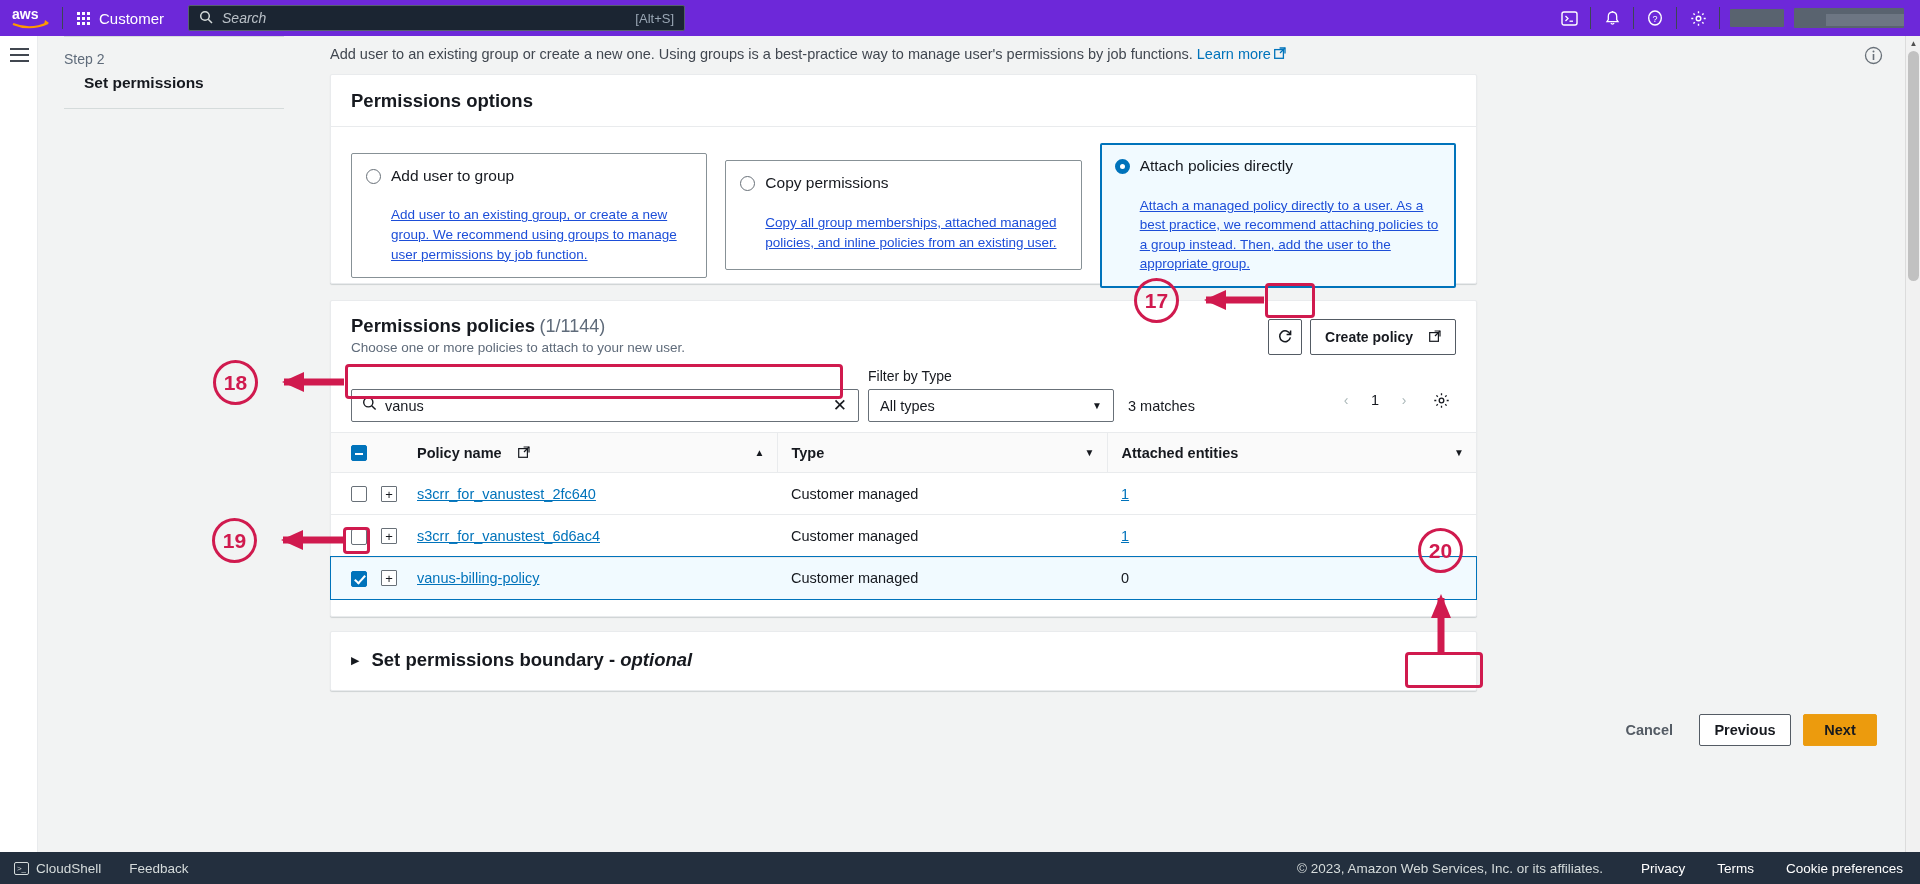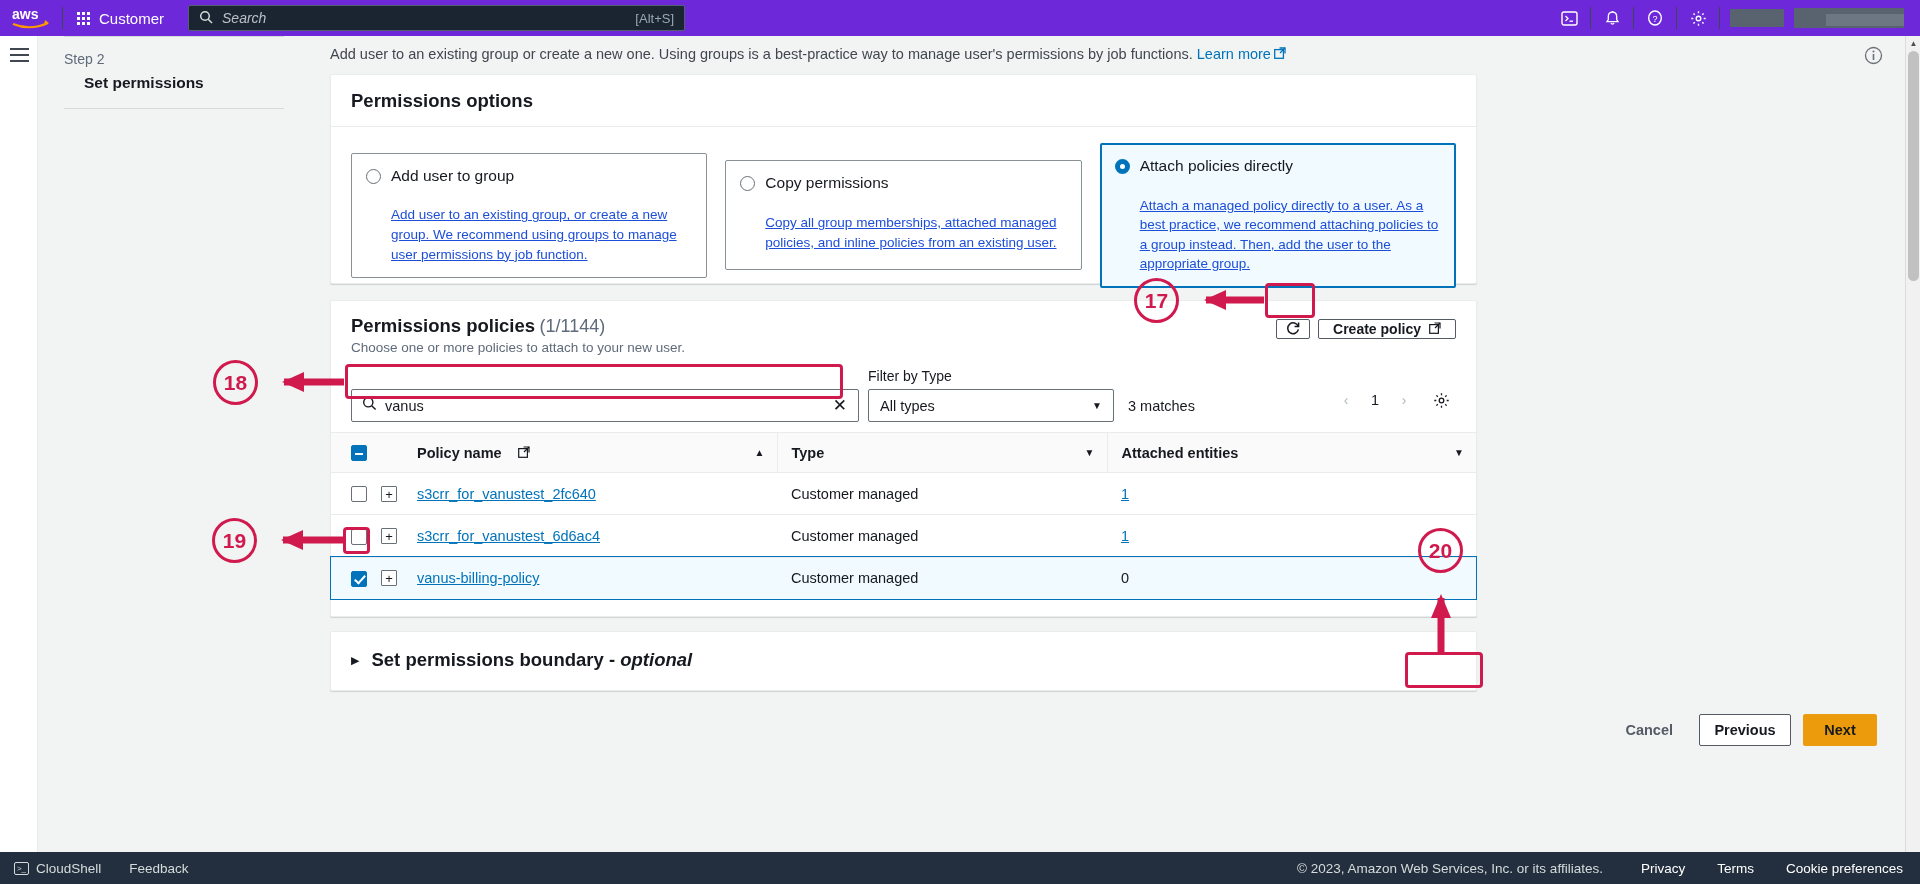--- a/index.html
+++ b/index.html
@@ -112,23 +112,23 @@
   .opt-desc { font-size: 13.5px; color: #1d4ed8; line-height: 1.45; margin-top: 20px; padding-left: 25px; text-decoration: underline; }
 
   
   #perm-policies-card { position: absolute; left: 20px; top: 264px; width: 1147px; height: 317px; }
   .pp-head { display: flex; align-items: flex-start; padding: 14px 20px 13px 20px; }
   .pp-head-left h2 { font-size: 18.5px; color: #16191f; font-weight: bold; display: inline; }
   .pp-count { font-size: 18px; color: #5f6b7a; font-weight: normal; }
   .pp-sub { font-size: 13.5px; color: #5f6b7a; margin-top: 3px; }
   .pp-head-right { margin-left: auto; display: flex; align-items: center; gap: 8px; padding-top: 4px; }
   .btn {
-    height: 20px; border: 1px solid #545b64; border-radius: 2px; background: #fff;
+    height: 36px; border: 1px solid #545b64; border-radius: 2px; background: #fff;
     color: #16191f; font-size: 14px; display: inline-flex; align-items: center;
-    justify-content: center; gap: 8px; padding: 0 14px; cursor: pointer;
+    justify-content: center; gap: 16px; padding: 0 14px; cursor: pointer;
     font-family: "Liberation Sans", sans-serif; font-weight: bold;
   }
   .icon-btn { width: 34px; padding: 0; }
 
   
   .filter-row { display: flex; align-items: flex-end; gap: 0; padding: 0 20px 10px 20px; }
   .search-wrap { width: 508px; position: relative; }
   .search-box {
     height: 33px; border: 1px solid #687078; border-radius: 2px; background: #fff;
     display: flex; align-items: center; padding: 0 8px 0 10px; gap: 8px;

